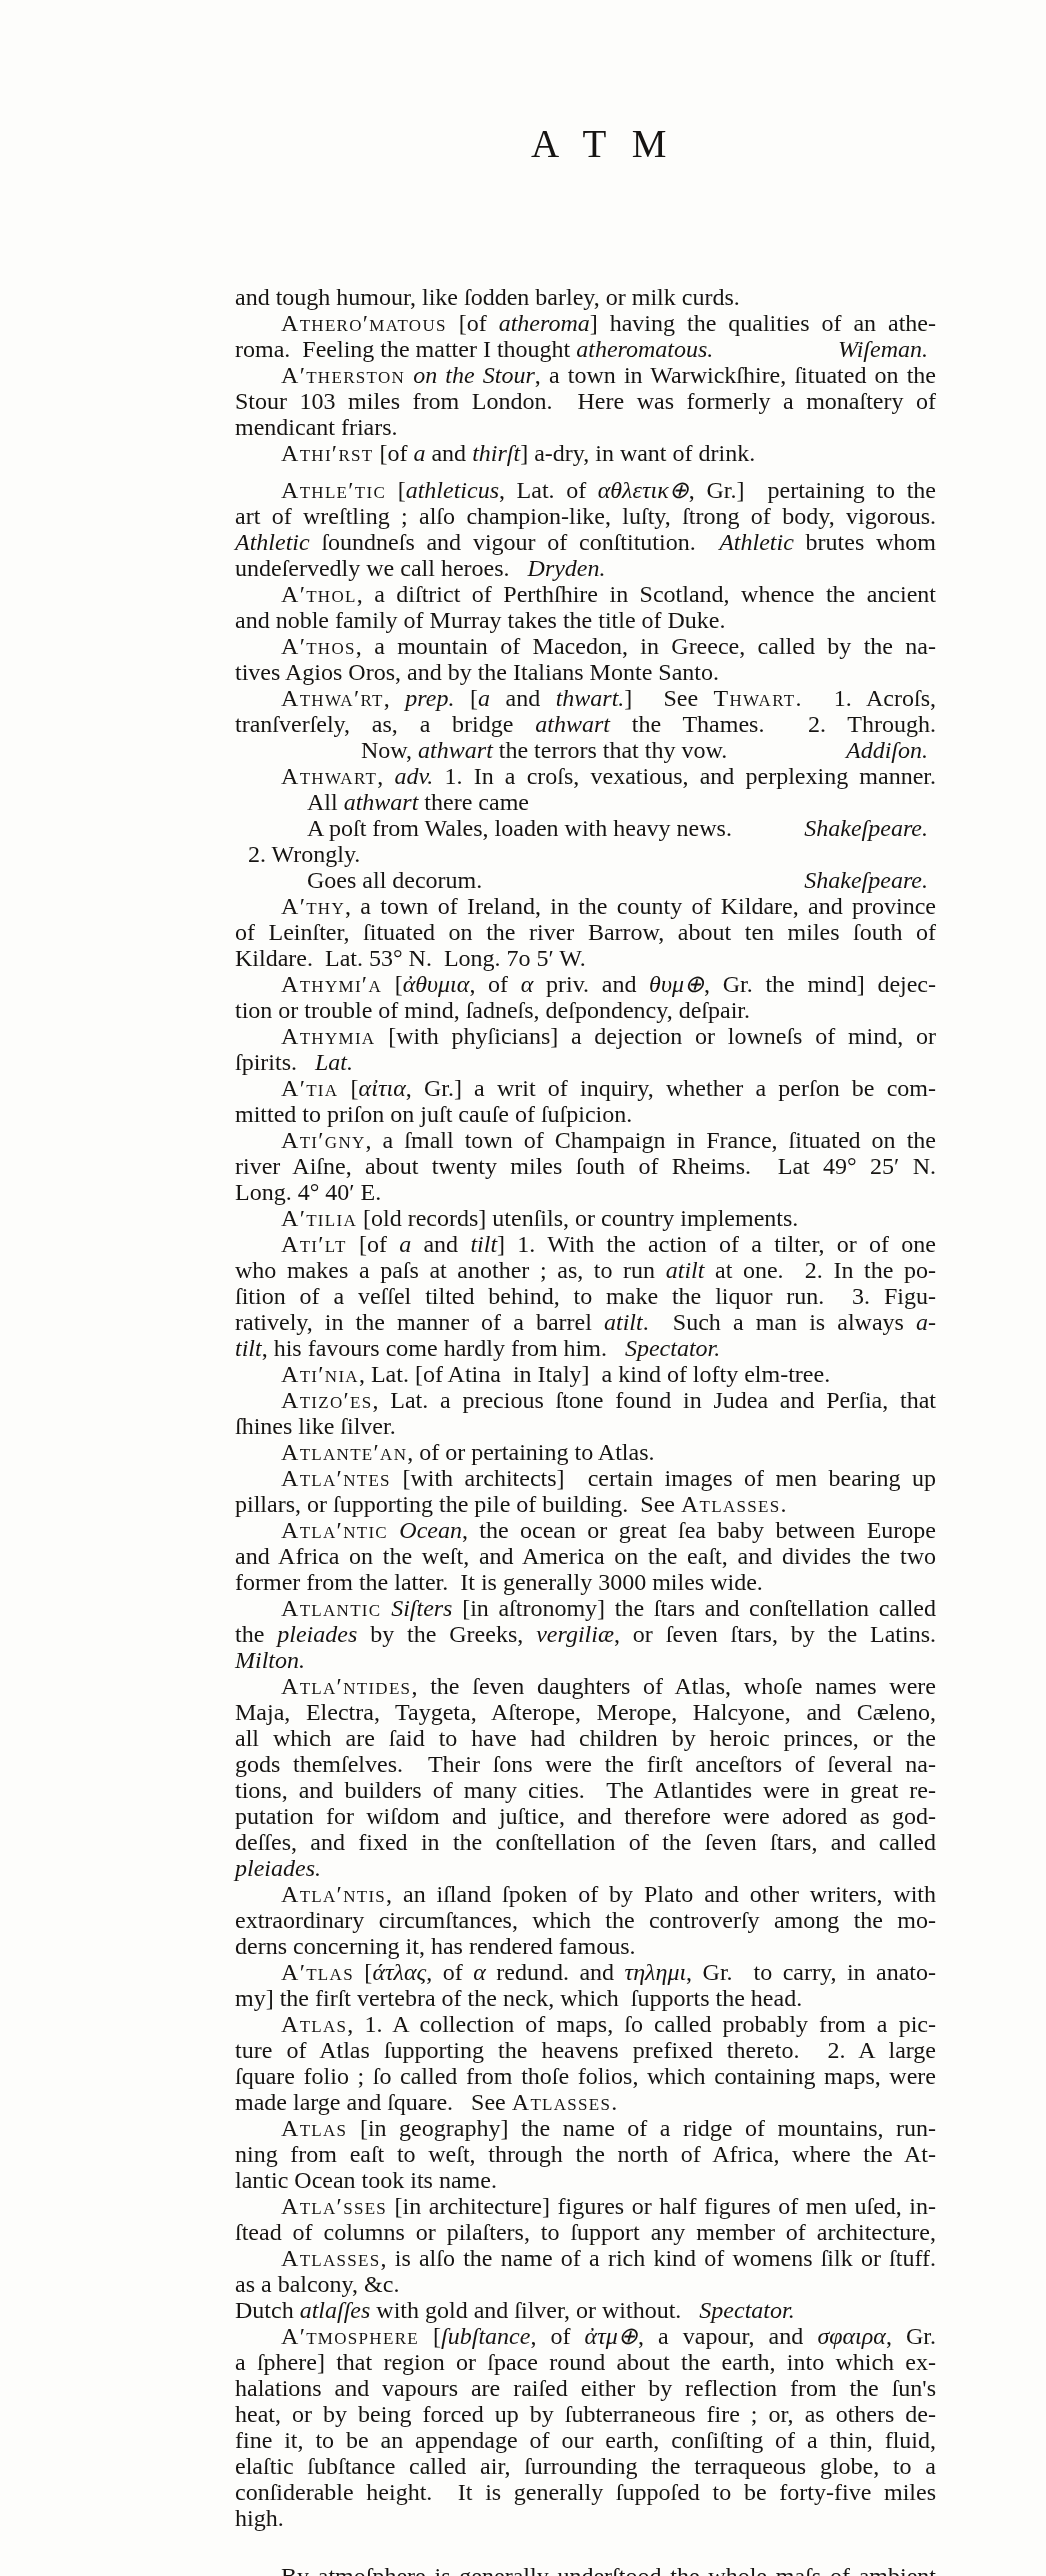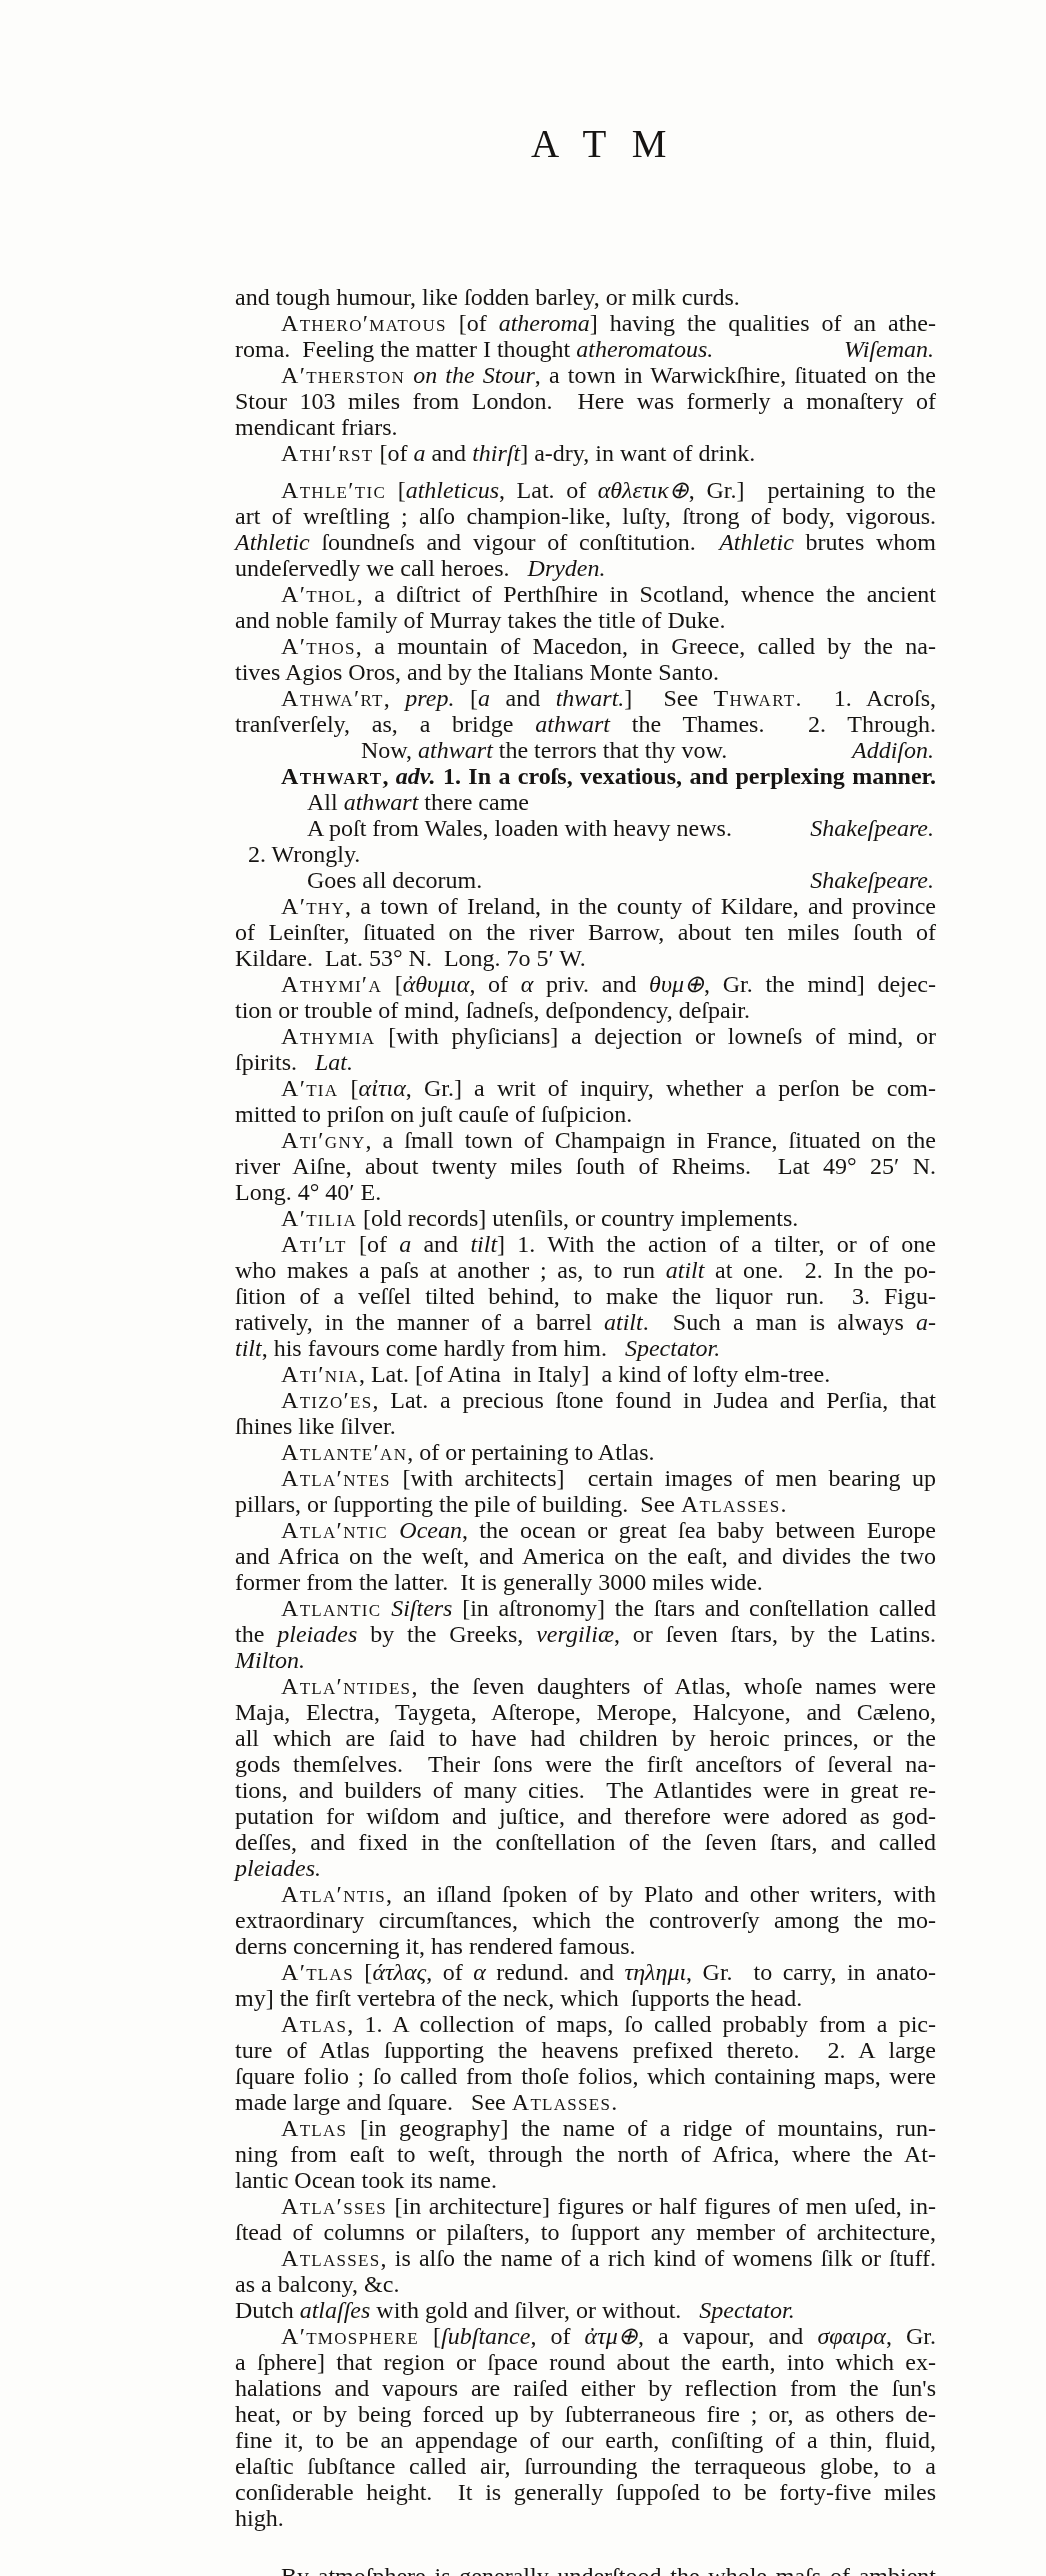--- a/index.html
+++ b/index.html
@@ -28,21 +28,21 @@
   }
   .line {
     position:relative;
     text-align:justify;
     text-align-last:left;
     white-space:pre-wrap;
   }
   .line.fill { text-align-last:justify; }
   .sc { font-variant:small-caps; letter-spacing:1.3px; }
   .i  { font-style:italic; }
-  .attr { position:absolute; right:2px; }
+  .attr { position:absolute; right:8px; }
 </style>
 </head>
 <body>
 
 <div class="page">
   <div class="running-head">A T M</div>
   <div class="text-block">
       <div class="line" style="padding-left: 0px;"><span>and tough humour, like ſodden barley, or milk curds.</span></div>
       <div class="line fill" style="padding-left: 46px;"><span class="sc">Athero′matous</span><span> [of </span><span class="i">atheroma</span><span>] having the qualities of an athe-</span></div>
       <div class="line" style="padding-left: 0px;"><span>roma.  Feeling the matter I thought </span><span class="i">atheromatous.</span><span class="attr i">Wiſeman.</span></div>
@@ -54,21 +54,21 @@
       <div class="line fill" style="padding-left: 0px;"><span>art of wreſtling ; alſo champion-like, luſty, ſtrong of body, vigorous.</span></div>
       <div class="line fill" style="padding-left: 0px;"><span class="i">Athletic</span><span> ſoundneſs and vigour of conſtitution.  </span><span class="i">Athletic</span><span> brutes whom</span></div>
       <div class="line" style="padding-left: 0px;"><span>undeſervedly we call heroes.   </span><span class="i">Dryden.</span></div>
       <div class="line fill" style="padding-left: 46px;"><span class="sc">A′thol</span><span>, a diſtrict of Perthſhire in Scotland, whence the ancient</span></div>
       <div class="line" style="padding-left: 0px;"><span>and noble family of Murray takes the title of Duke.</span></div>
       <div class="line fill" style="padding-left: 46px;"><span class="sc">A′thos</span><span>, a mountain of Macedon, in Greece, called by the na-</span></div>
       <div class="line" style="padding-left: 0px;"><span>tives Agios Oros, and by the Italians Monte Santo.</span></div>
       <div class="line fill" style="padding-left: 46px;"><span class="sc">Athwa′rt</span><span>, </span><span class="i">prep.</span><span> [</span><span class="i">a</span><span> and </span><span class="i">thwart.</span><span>]  See </span><span class="sc">Thwart.</span><span>  1. Acroſs,</span></div>
       <div class="line fill" style="padding-left: 0px;"><span>tranſverſely, as, a bridge </span><span class="i">athwart</span><span> the Thames.  2. Through.</span></div>
       <div class="line" style="padding-left: 126px;"><span>Now, </span><span class="i">athwart</span><span> the terrors that thy vow.</span><span class="attr i">Addiſon.</span></div>
-      <div class="line fill" style="padding-left: 46px; font-weight: bold;"><span class="sc">Athwart</span><span>, </span><span class="i">adv.</span><span> 1. In a croſs, vexatious, and perplexing manner.</span></div>
+      <div class="line fill" style="padding-left: 46px;"><span class="sc">Athwart</span><span>, </span><span class="i">adv.</span><span> 1. In a croſs, vexatious, and perplexing manner.</span></div>
       <div class="line" style="padding-left: 72px;"><span>All </span><span class="i">athwart</span><span> there came</span></div>
       <div class="line" style="padding-left: 72px;"><span>A poſt from Wales, loaden with heavy news.</span><span class="attr i">Shakeſpeare.</span></div>
       <div class="line" style="padding-left: 13px;"><span>2. Wrongly.</span></div>
       <div class="line" style="padding-left: 72px;"><span>Goes all decorum.</span><span class="attr i">Shakeſpeare.</span></div>
       <div class="line fill" style="padding-left: 46px;"><span class="sc">A′thy</span><span>, a town of Ireland, in the county of Kildare, and province</span></div>
       <div class="line fill" style="padding-left: 0px;"><span>of Leinſter, ſituated on the river Barrow, about ten miles ſouth of</span></div>
       <div class="line" style="padding-left: 0px;"><span>Kildare.  Lat. 53° N.  Long. 7o 5′ W.</span></div>
       <div class="line fill" style="padding-left: 46px;"><span class="sc">Athymi′a</span><span> [</span><span class="i">ἀθυμια</span><span>, of </span><span class="i">α</span><span> priv. and </span><span class="i">θυμ⊕</span><span>, Gr. the mind] dejec-</span></div>
       <div class="line" style="padding-left: 0px;"><span>tion or trouble of mind, ſadneſs, deſpondency, deſpair.</span></div>
       <div class="line fill" style="padding-left: 46px;"><span class="sc">Athymia</span><span> [with phyſicians] a dejection or lowneſs of mind, or</span></div>

